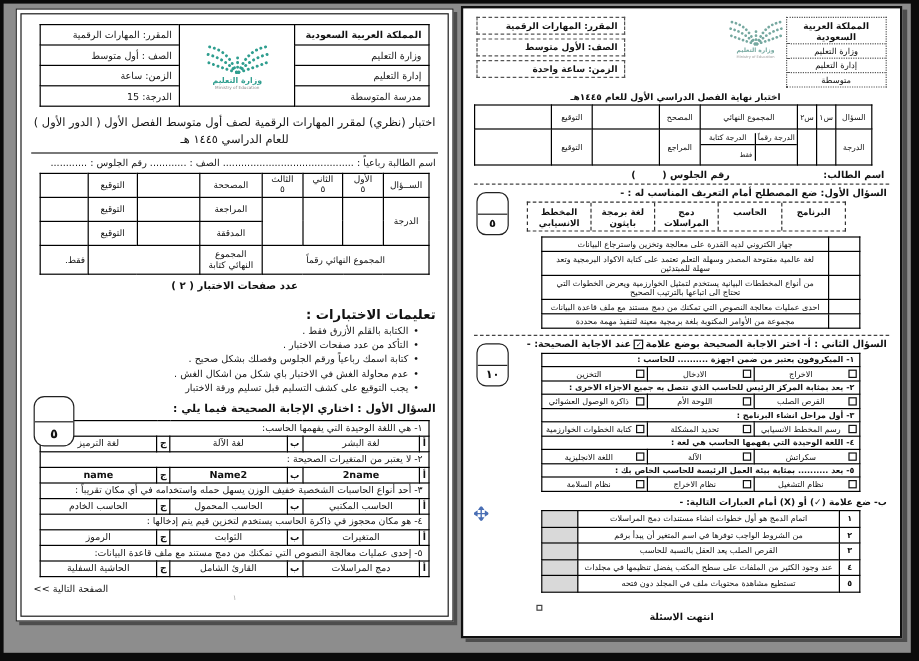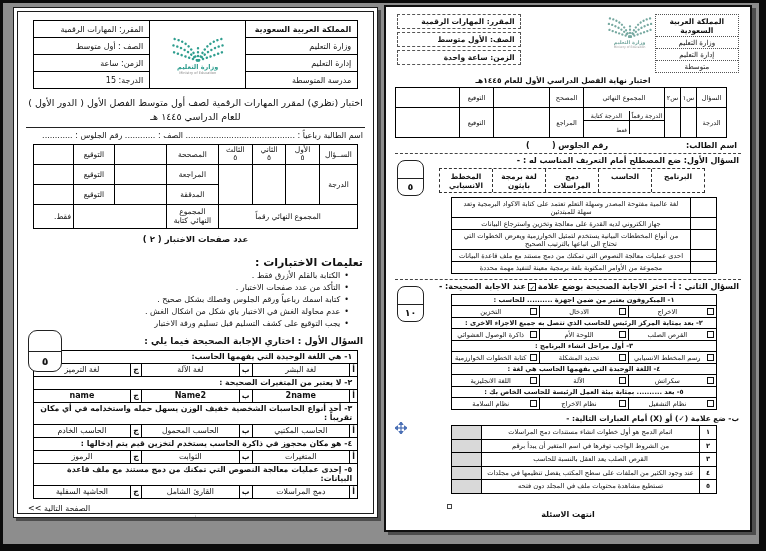--- a/index.html
+++ b/index.html
@@ -36,21 +36,21 @@
   .pages-note { text-align:center; font-size:8.5px; font-weight:bold; margin:5px 0 12px; }
   .inst-title { font-weight:bold; font-size:11px; margin:2px 2px 2px; }
   .inst { font-size:8px; margin:0 16px 2.5px 0; display:flex; gap:4px; align-items:flex-start; }
   .inst::before { content:"•"; font-size:8px; line-height:1.2; }
   .pos-rel { position:relative; }
   .q-head { font-weight:bold; font-size:9px; margin:7px 2px 4px; }
   .scorebox { position:absolute; left:2px; top:-6px; width:34px; height:42px; border:1.5px solid #222; border-radius:9px; background:#fff; display:flex; flex-direction:column; overflow:hidden; }
   .scorebox .sb-top { flex:1.1; border-bottom:1.5px solid #222; }
   .scorebox .sb-num { flex:1; display:flex; align-items:center; justify-content:center; font-weight:bold; font-size:11px; }
   .mcqL { width:96%; margin:2px auto 0; font-size:7.8px; }
-  .mcqL .qrow td { text-align:right; font-weight:bold; padding:1.5px 5px; }
+  .mcqL .qrow td { text-align:right; font-weight:normal; padding:1.5px 5px; }
   .mcqL .lt { width:17px; font-weight:bold; }
   .mcqL .opt { width:30%; height:13px; }
   .ltrtxt { direction:ltr; font-size:8px;font-weight:bold; }
   .next { font-size:8px; margin:5px 2px 0; text-align:left; }
   .pageno { text-align:center; color:#aaa; font-size:6px; }
 
   
   .rp-hdr { display:flex; justify-content:space-between; align-items:flex-start; margin:3px 2px 3px; }
   .rp-org { width:114px; border:1px dotted #555; font-size:7px; text-align:center; }
   .rp-org > div { border-bottom:1px dotted #555; padding:1.5px 2px; }
@@ -76,21 +76,21 @@
   .scorebox-sm .sb-num { flex:1; display:flex; align-items:center; justify-content:center; font-weight:bold; font-size:9.5px; }
   .terms { border:1.5px dashed #333; margin:1px 36px 4px 44px; display:flex; font-size:7.3px; font-weight:bold; }
   .terms span { flex:1; padding:2.5px 1px; text-align:center; }
   .terms span:not(:last-child) { border-left:1px dashed #333; }
   .defs { margin:1px 24px 0 56px; width:calc(100% - 80px); font-size:6.7px; }
   .defs .ans { width:26px; }
   .defs .def { padding:1.5px 4px; height:12px; }
   .sqcheck { display:inline-block; width:8px; height:8px; border:1px solid #111; font-size:6px; line-height:7px; vertical-align:middle; margin:0 2px; font-weight:bold; }
   .sqcheck::after { content:"✓"; }
   .mcqR { margin:2px 24px 0 56px; width:calc(100% - 80px); font-size:6.7px; }
-  .mcqR .qrow td { font-weight:bold; padding:1px 4px; height:10px; }
+  .mcqR .qrow td { text-align:right; font-weight:bold; padding:1px 4px; height:10px; }
   .mcqR .optR { width:33.3%; height:12px; padding:1px 2px; }
   .optR .cell { display:flex; align-items:center; }
   .cb { width:7px; height:7px; border:1px solid #111; background:#fff; flex:none; margin-left:3px; }
   .olab { flex:1; text-align:center; }
   .partb { font-size:7.5px; font-weight:bold; margin:4px 2px 2px; }
   .handle { position:absolute; left:0; top:8px; width:12px; height:12px; }
   .stmts { margin:1px 24px 0 56px; width:calc(100% - 80px); font-size:6.7px; }
   .stmts td { height:13.5px; }
   .stmts .no { width:17px; font-weight:bold; }
   .stmts .gr { width:30px; background:#d9d9d9; }
@@ -367,25 +367,25 @@
           <span>البرنامج</span>
           <span>الحاسب</span>
           <span>دمج المراسلات</span>
           <span>لغة برمجة بايثون</span>
           <span>المخطط الانسيابي</span>
         </div>
         <table class="defs">
           <tbody>
                 <tr>
                   <td class="ans"></td>
+                  <td class="def">جهاز الكتروني لديه القدرة على معالجة وتخزين واسترجاع البيانات</td>
+                </tr>
+          <tr>
+                  <td class="ans"></td>
                   <td class="def">لغة عالمية مفتوحة المصدر وسهلة التعلم تعتمد على كتابة الاكواد البرمجية وتعد سهلة للمبتدئين</td>
-                </tr>
-          <tr>
-                  <td class="ans"></td>
-                  <td class="def">جهاز الكتروني لديه القدرة على معالجة وتخزين واسترجاع البيانات</td>
                 </tr>
           <tr>
                   <td class="ans"></td>
                   <td class="def">من أنواع المخططات البيانية يستخدم لتمثيل الخوارزمية ويعرض الخطوات التي تحتاج الى اتباعها بالترتيب الصحيح</td>
                 </tr>
           <tr>
                   <td class="ans"></td>
                   <td class="def">احدى عمليات معالجة النصوص التي تمكنك من دمج مستند مع ملف قاعدة البيانات</td>
                 </tr>
           <tr>

